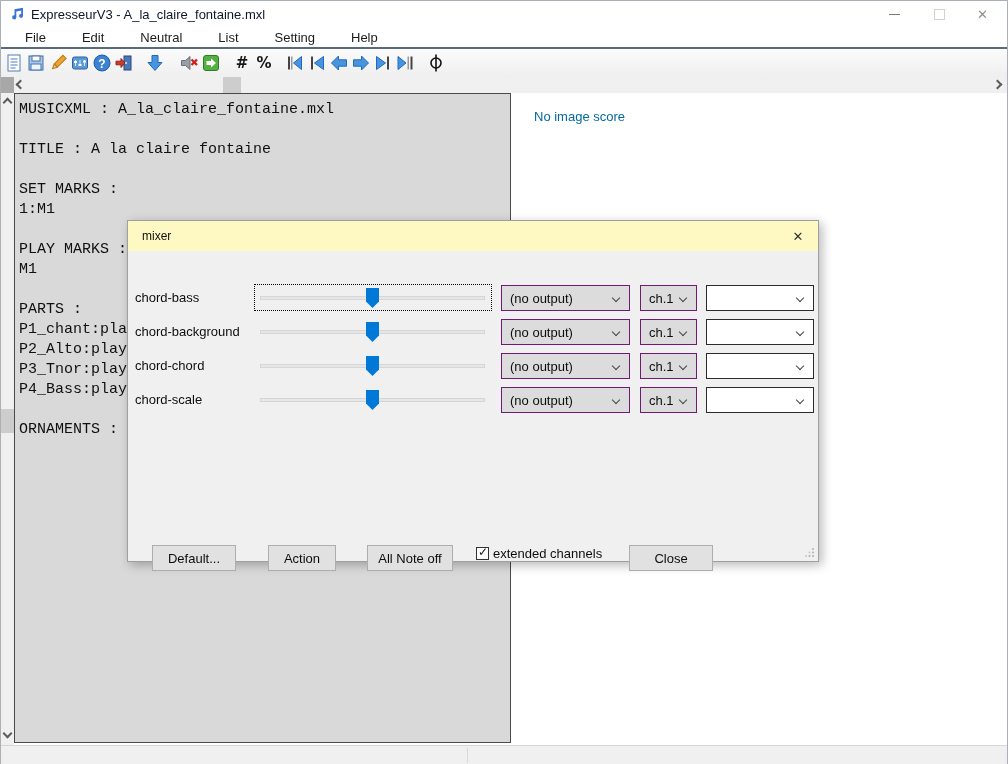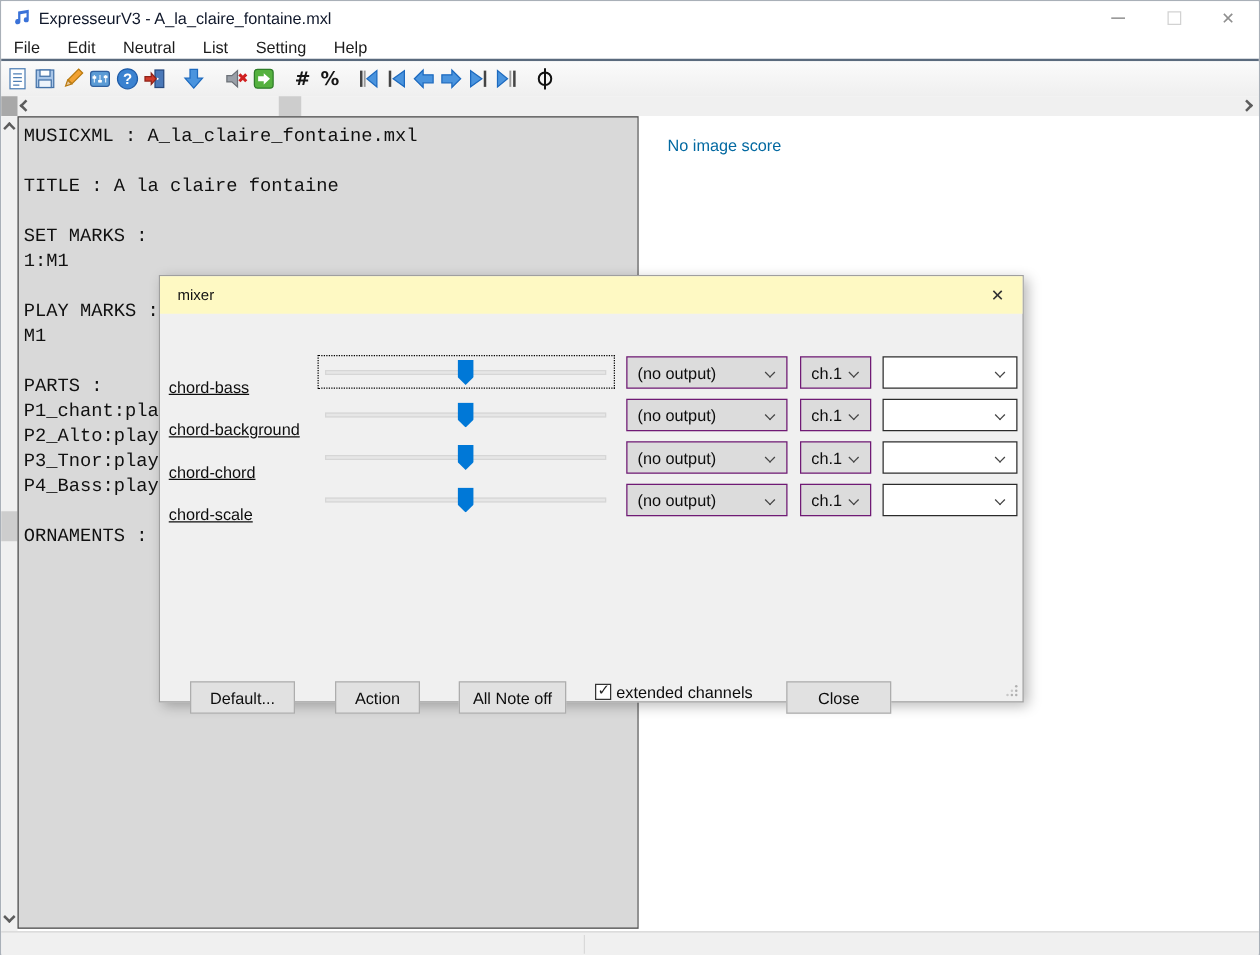--- a/index.html
+++ b/index.html
@@ -12,21 +12,21 @@
   .app-icon { position:absolute; left:9px; top:5px; width:16px; height:16px; }
   .win-title { position:absolute; left:30px; top:6px; font-size:13px; color:#0f172a; white-space:nowrap; }
   .winbtn { position:absolute; top:0; width:45px; height:27px; display:flex; align-items:center; justify-content:center; }
   .btn-min { right:90px; } .btn-max { right:45px; } .btn-close { right:2px; }
   .glyph-min { width:11px; height:0; border-top:1px solid #7a7a7a; display:block; }
   .glyph-max { width:11px; height:11px; border:1px solid #d2d2d2; display:block; }
   .glyph-close { color:#8f8f8f; font-size:13px; line-height:1; }
 
   
   .menubar { position:absolute; left:0; top:27px; right:0; height:19px; background:#fff; display:flex; align-items:center; padding-left:4px; }
-  .menu-item { font-size:13px; color:#1b1b1b; padding:0 11px; height:19px; line-height:19px; }
+  .menu-item { font-size:13px; color:#1b1b1b; padding:0 11px; height:19px; line-height:19px;margin-left:14px; }
   .menu-item:first-child { padding-left:6px; }
   .menu-sep { position:absolute; left:0; top:46px; right:0; height:2px; background:#5a6a7d; }
 
   
   .toolbar { position:absolute; left:0; top:48px; right:0; height:28px; background:linear-gradient(#fbfbfb,#efefef); display:flex; align-items:center; padding-left:2px; }
   .tool { width:22px; height:24px; display:flex; align-items:center; justify-content:center; }
   .sp { width:9px; } .sp2 { width:12px; }
   .tool svg { display:block; }
   .tool-txt { font-size:15px; font-weight:bold; color:#161616; font-family:"DejaVu Sans", sans-serif; }
 
@@ -55,21 +55,21 @@
   .statusbar { position:absolute; left:0; top:744px; right:0; height:20px; background:#f0f0f0; border-top:1px solid #d5d5d5; }
   .sb-div { position:absolute; left:466px; top:2px; bottom:2px; width:1px; background:#d9d9d9; }
 
   
   .dialog { position:absolute; left:126px; top:219px; width:692px; height:342px; background:#f0f0f0; border:1px solid #9f9f9f; box-shadow:3px 3px 10px rgba(0,0,0,0.28); }
   .dlg-titlebar { position:absolute; left:0; top:0; right:0; height:30px; background:#fef9c3; }
   .dlg-title { position:absolute; left:14px; top:8px; font-size:12px; color:#111; }
   .dlg-close { position:absolute; right:11px; top:6px; width:18px; height:18px; display:flex; align-items:center; justify-content:center; font-size:13px; color:#333; }
   .dlg-body { position:absolute; left:0; top:30px; right:0; bottom:0; }
   .mrow { position:absolute; left:0; right:0; height:26px; }
-  .mlabel { position:absolute; left:7px; top:12px; line-height:26px; font-size:13px; color:#0d0d0d; white-space:nowrap;text-decoration:underline; }
+  .mlabel { position:absolute; left:7px; top:0; line-height:26px; font-size:13px; color:#0d0d0d; white-space:nowrap; }
   .focusring { position:absolute; left:126px; top:-1px; width:238px; height:27px; border:1px dotted #000; }
   .sliderwrap { position:absolute; left:132px; top:0; width:225px; height:26px; }
   .track { position:absolute; left:0; top:11px; width:100%; height:4px; background:#e6e6e6; border:1px solid #d6d6d6; }
   .thumb { position:absolute; top:3px; width:13px; height:20px; background:#0078d7; clip-path:polygon(0 0,100% 0,100% 68%,50% 100%,0 68%); }
   .combo { position:absolute; top:0; height:26px; font-size:13px; color:#0d0d0d; }
   .combo .cval { position:absolute; left:8px; top:0; line-height:25px; white-space:nowrap; }
   .combo .chev2 { position:absolute; right:10px; top:9px; width:6px; height:6px; border-left:1px solid #444; border-bottom:1px solid #444; transform:rotate(-45deg); }
   .combo-gray { background:#dcdcdc; border:1px solid #701a75; }
   .combo-white { background:#fff; border:1px solid #2b2b2b; }
   .c-output { left:373px; width:129px; }

